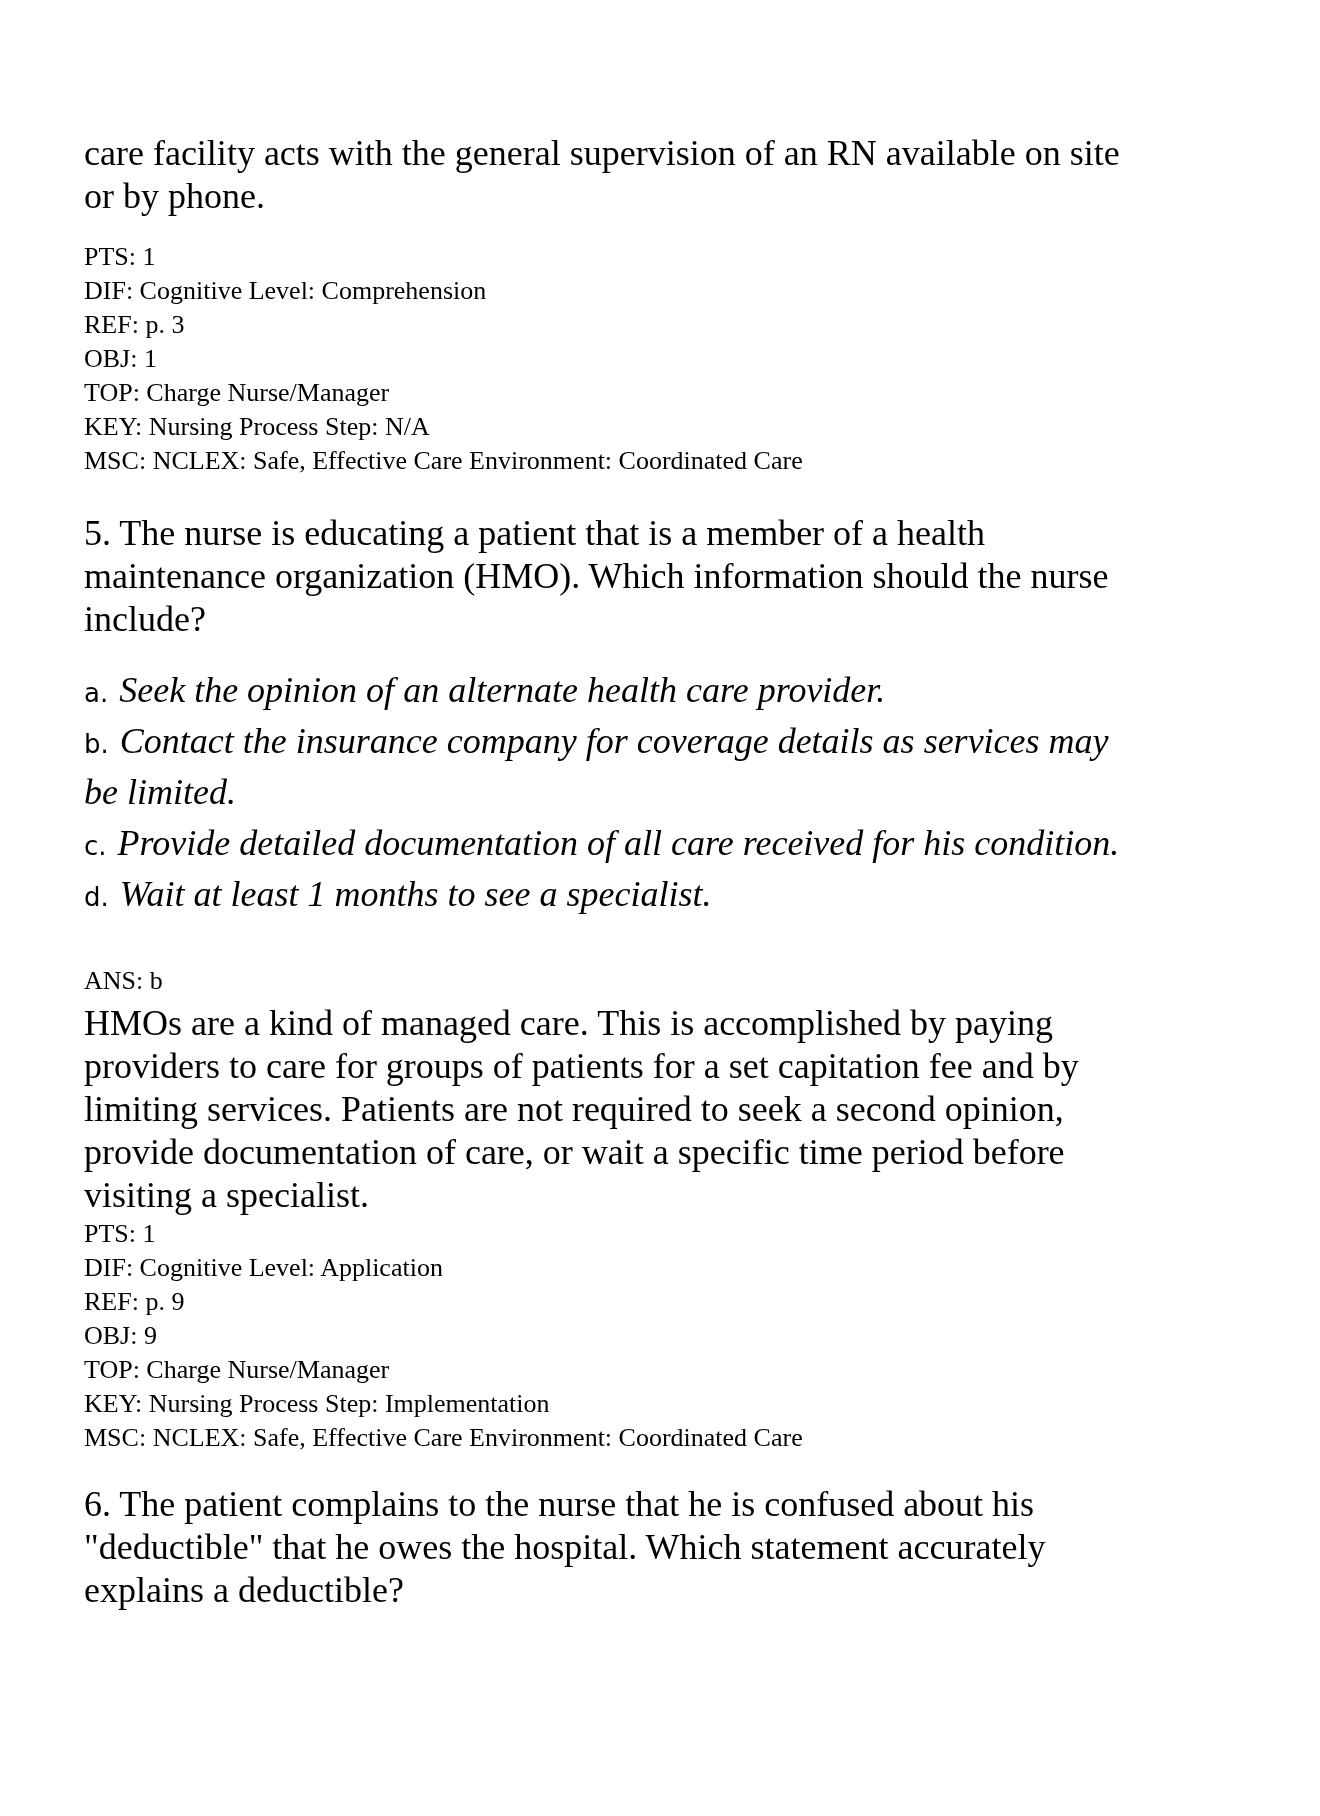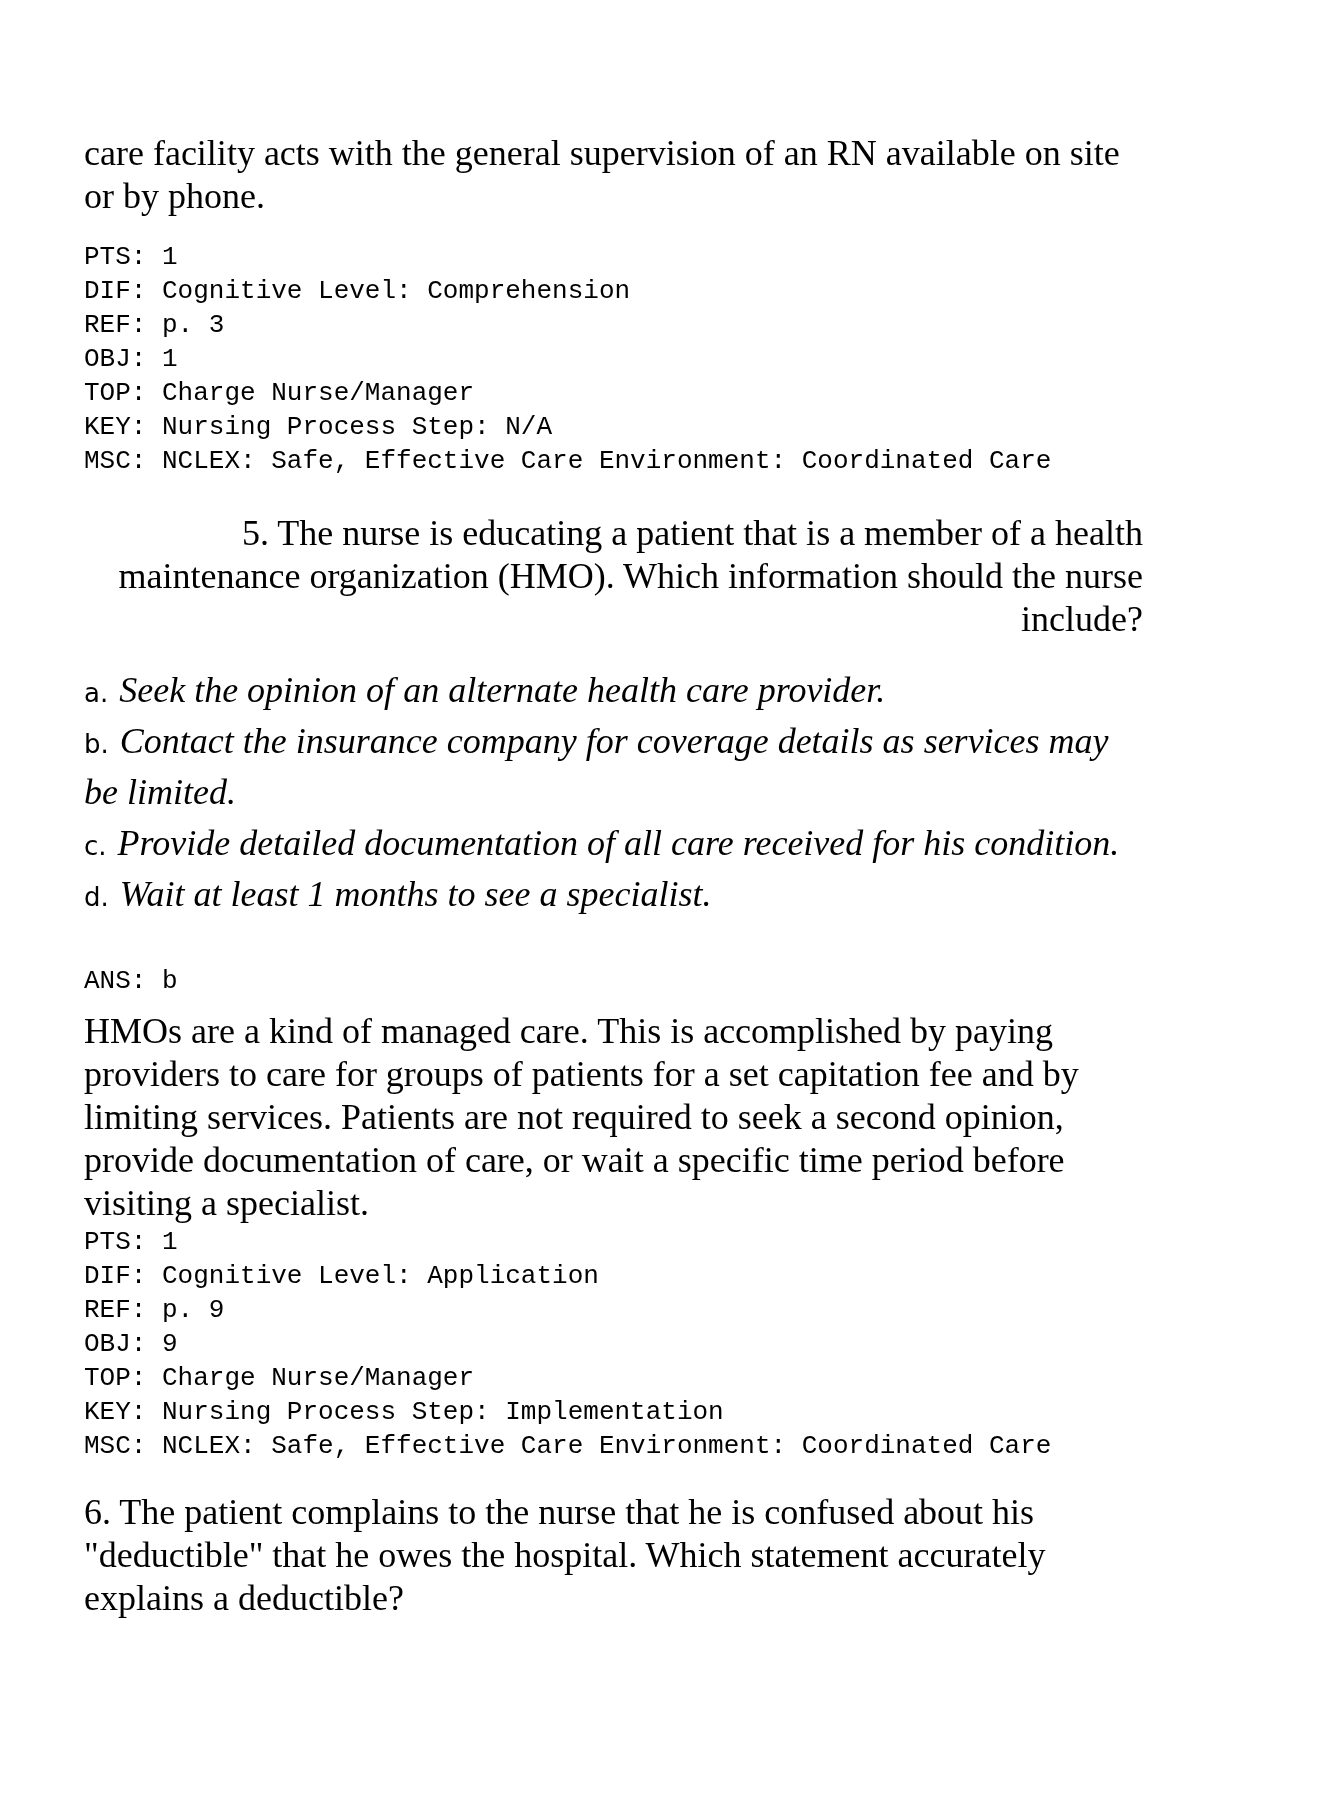--- a/index.html
+++ b/index.html
@@ -17,41 +17,41 @@
     padding: 132px 30px 0 84px;
     background: #ffffff;
   }
   p { margin: 0; padding: 0; }
   .serif {
     font-family: "Liberation Serif", serif;
     font-size: 36px;
     line-height: 43px;
   }
   .sans {
-    font-family: Liberation Mono, monospace;
+    font-family: Liberation Serif, serif;
     font-size: 26px;
     line-height: 34px;
   }
   .lines { white-space: pre-line; }
   .meta { margin-top: 22px; }
-  .stem { margin-top: 34px; text-align: right; }
+  .stem { margin-top: 34px; }
   .options { margin-top: 27px; }
   .opt { line-height: 44px; white-space: pre-line; }
   .opt .letter {
     font-family: "DejaVu Sans", sans-serif;
     font-size: 26px;
     margin-right: 11px;
   }
   .opt .opt-text {
     font-family: "Liberation Serif", serif;
     font-size: 36px;
     font-style: italic;
   }
   .ans { margin-top: 41px; }
-  .rationale { margin-top: 12px; }
+  .rationale { margin-top: 4px; }
   .meta2 { margin-top: 0; }
   .q6stem { margin-top: 28px; }
   .q6opt { margin-top: 41px; }
 </style>
 </head>
 <body>
 
 <div class="page">
 
   <p class="serif lines">care facility acts with the general supervision of an RN available on site

